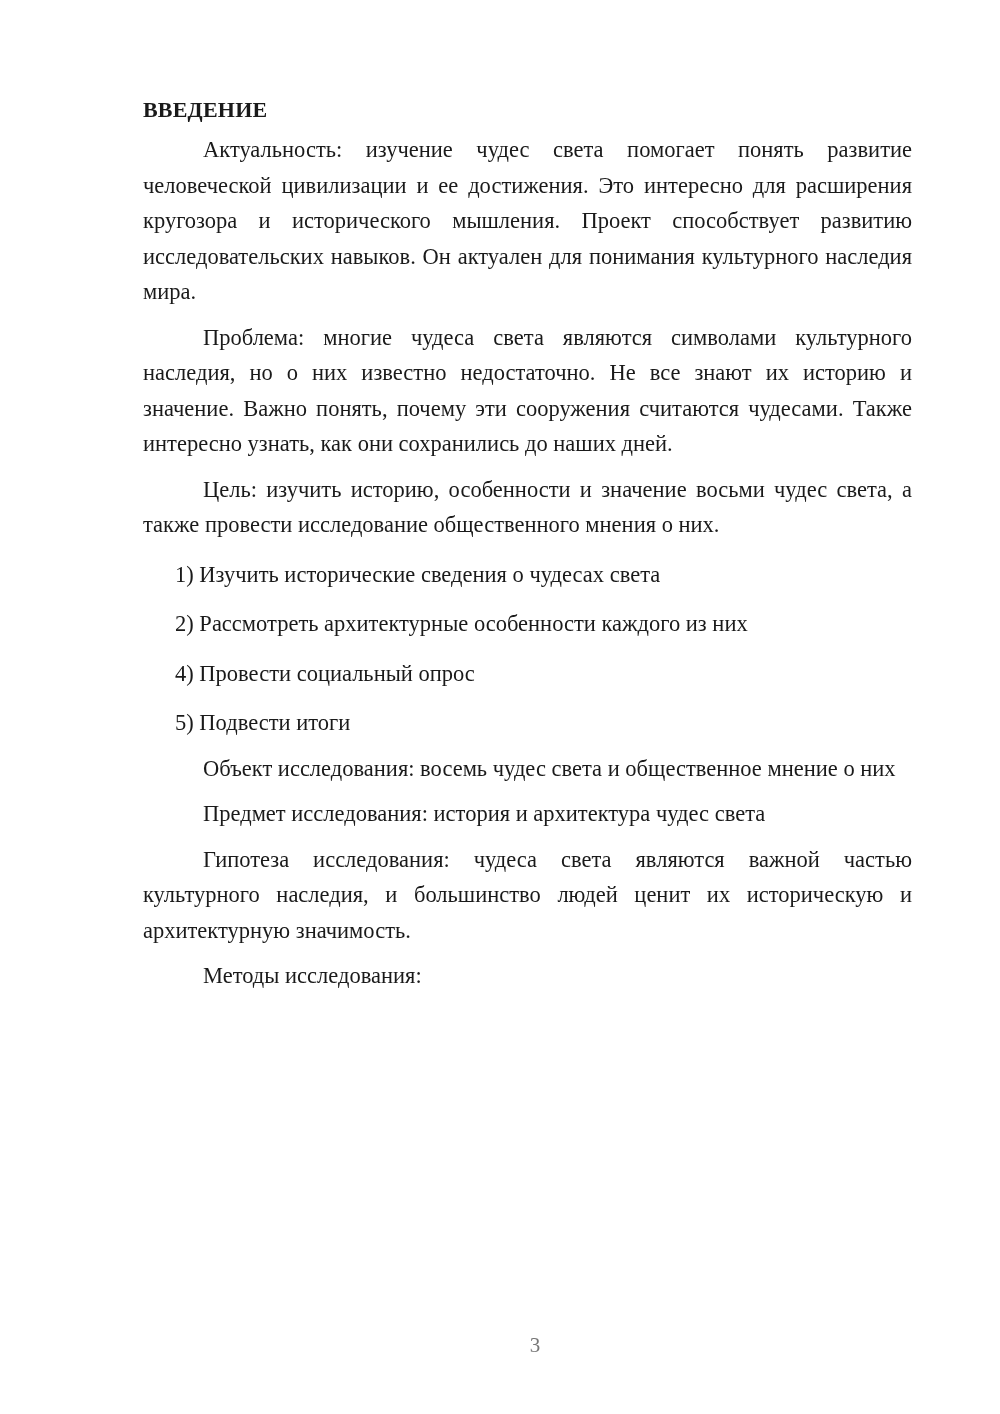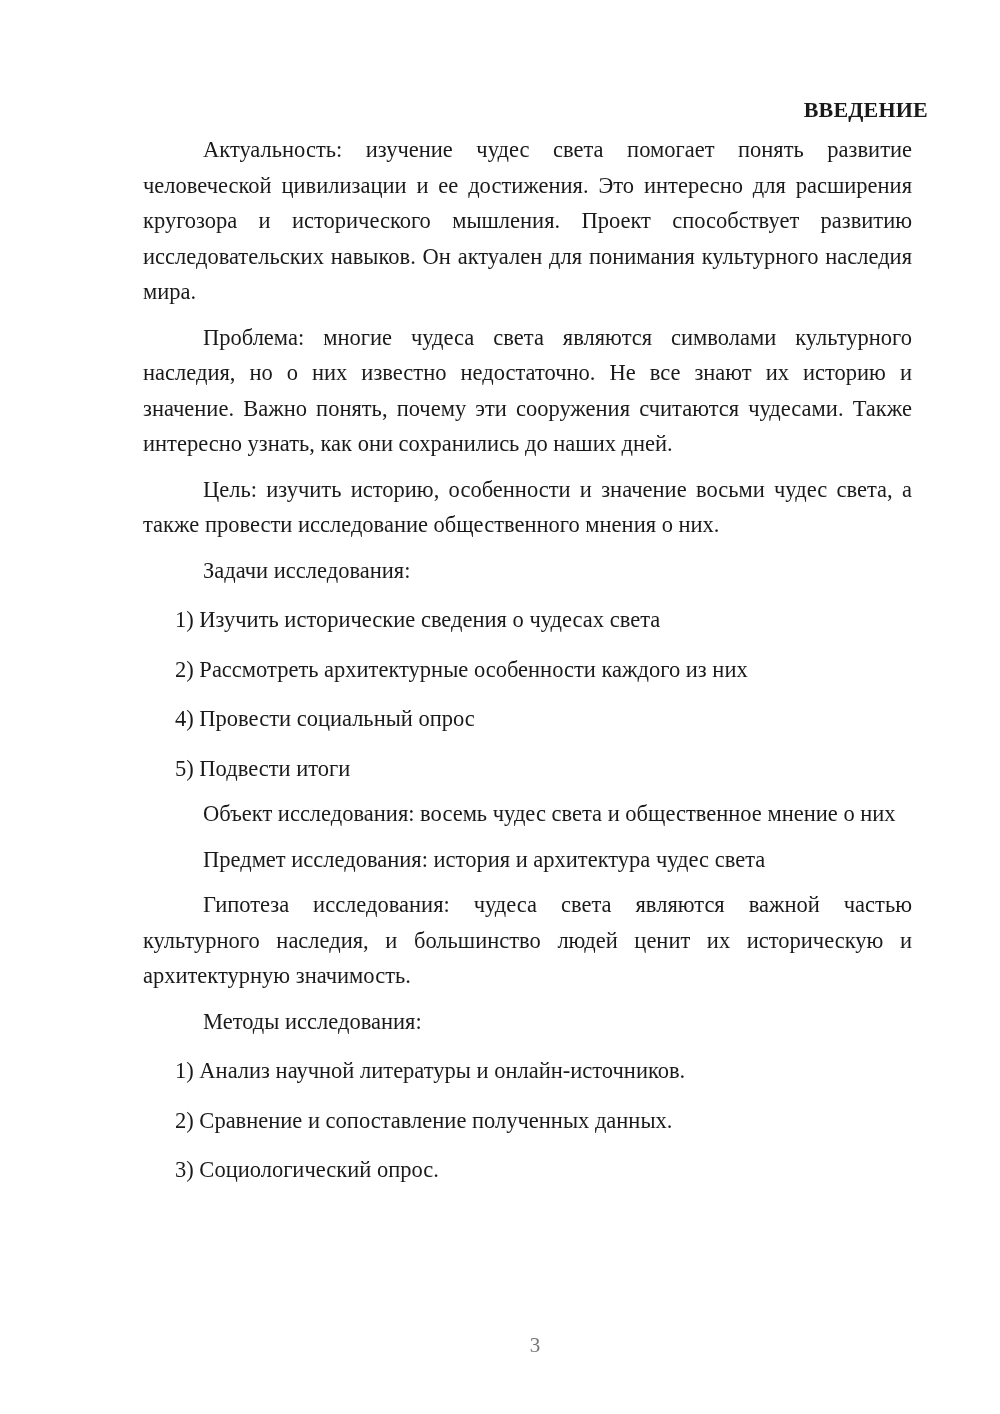--- a/index.html
+++ b/index.html
@@ -15,21 +15,21 @@
       font-family: "Liberation Serif", "DejaVu Serif", serif;
       color: #1a1a1a;
     }
     .page {
       position: absolute;
       left: 143px;
       top: 92px;
       width: 785px;
     }
     .title {
-      text-align: right;
+      text-align: left;
       font-weight: bold;
       font-size: 22px;
       line-height: 36px;
       margin: 0 0 4px 0;
       padding-left: 0;
       letter-spacing: 0.2px;
     }
     .para {
       font-size: 22.5px;
       line-height: 35.5px;
@@ -65,37 +65,31 @@
 
 <div class="page">
   <div class="title">ВВЕДЕНИЕ</div>
 
   <p class="para">Актуальность: изучение чудес света помогает понять развитие человеческой цивилизации и ее достижения. Это интересно для расширения кругозора и исторического мышления. Проект способствует развитию исследовательских навыков. Он актуален для понимания культурного наследия мира.</p>
 
   <p class="para">Проблема: многие чудеса света являются символами культурного наследия, но о них известно недостаточно. Не все знают их историю и значение. Важно понять, почему эти сооружения считаются чудесами. Также интересно узнать, как они сохранились до наших дней.</p>
 
   <p class="para">Цель: изучить историю, особенности и значение восьми чудес света, а также провести исследование общественного мнения о них.</p>
 
-  <p class="heading-line">Задачи исследования:</p>
 
   <div>
     <p class="list-item">1) Изучить исторические сведения о чудесах света</p>
     <p class="list-item">2) Рассмотреть архитектурные особенности каждого из них</p>
     <p class="list-item">4) Провести социальный опрос</p>
     <p class="list-item">5) Подвести итоги</p>
   </div>
 
   <p class="para">Объект исследования: восемь чудес света и общественное мнение о них</p>
 
   <p class="para">Предмет исследования: история и архитектура чудес света</p>
 
   <p class="para">Гипотеза исследования: чудеса света являются важной частью культурного наследия, и большинство людей ценит их историческую и архитектурную значимость.</p>
 
   <p class="heading-line">Методы исследования:</p>
 
-  <div>
-    <p class="list-item">1) Анализ научной литературы и онлайн-источников.</p>
-    <p class="list-item">2) Сравнение и сопоставление полученных данных.</p>
-    <p class="list-item">3) Социологический опрос.</p>
-  </div>
 </div>
 
 <div class="page-number">3</div>
 
 </body></html>

